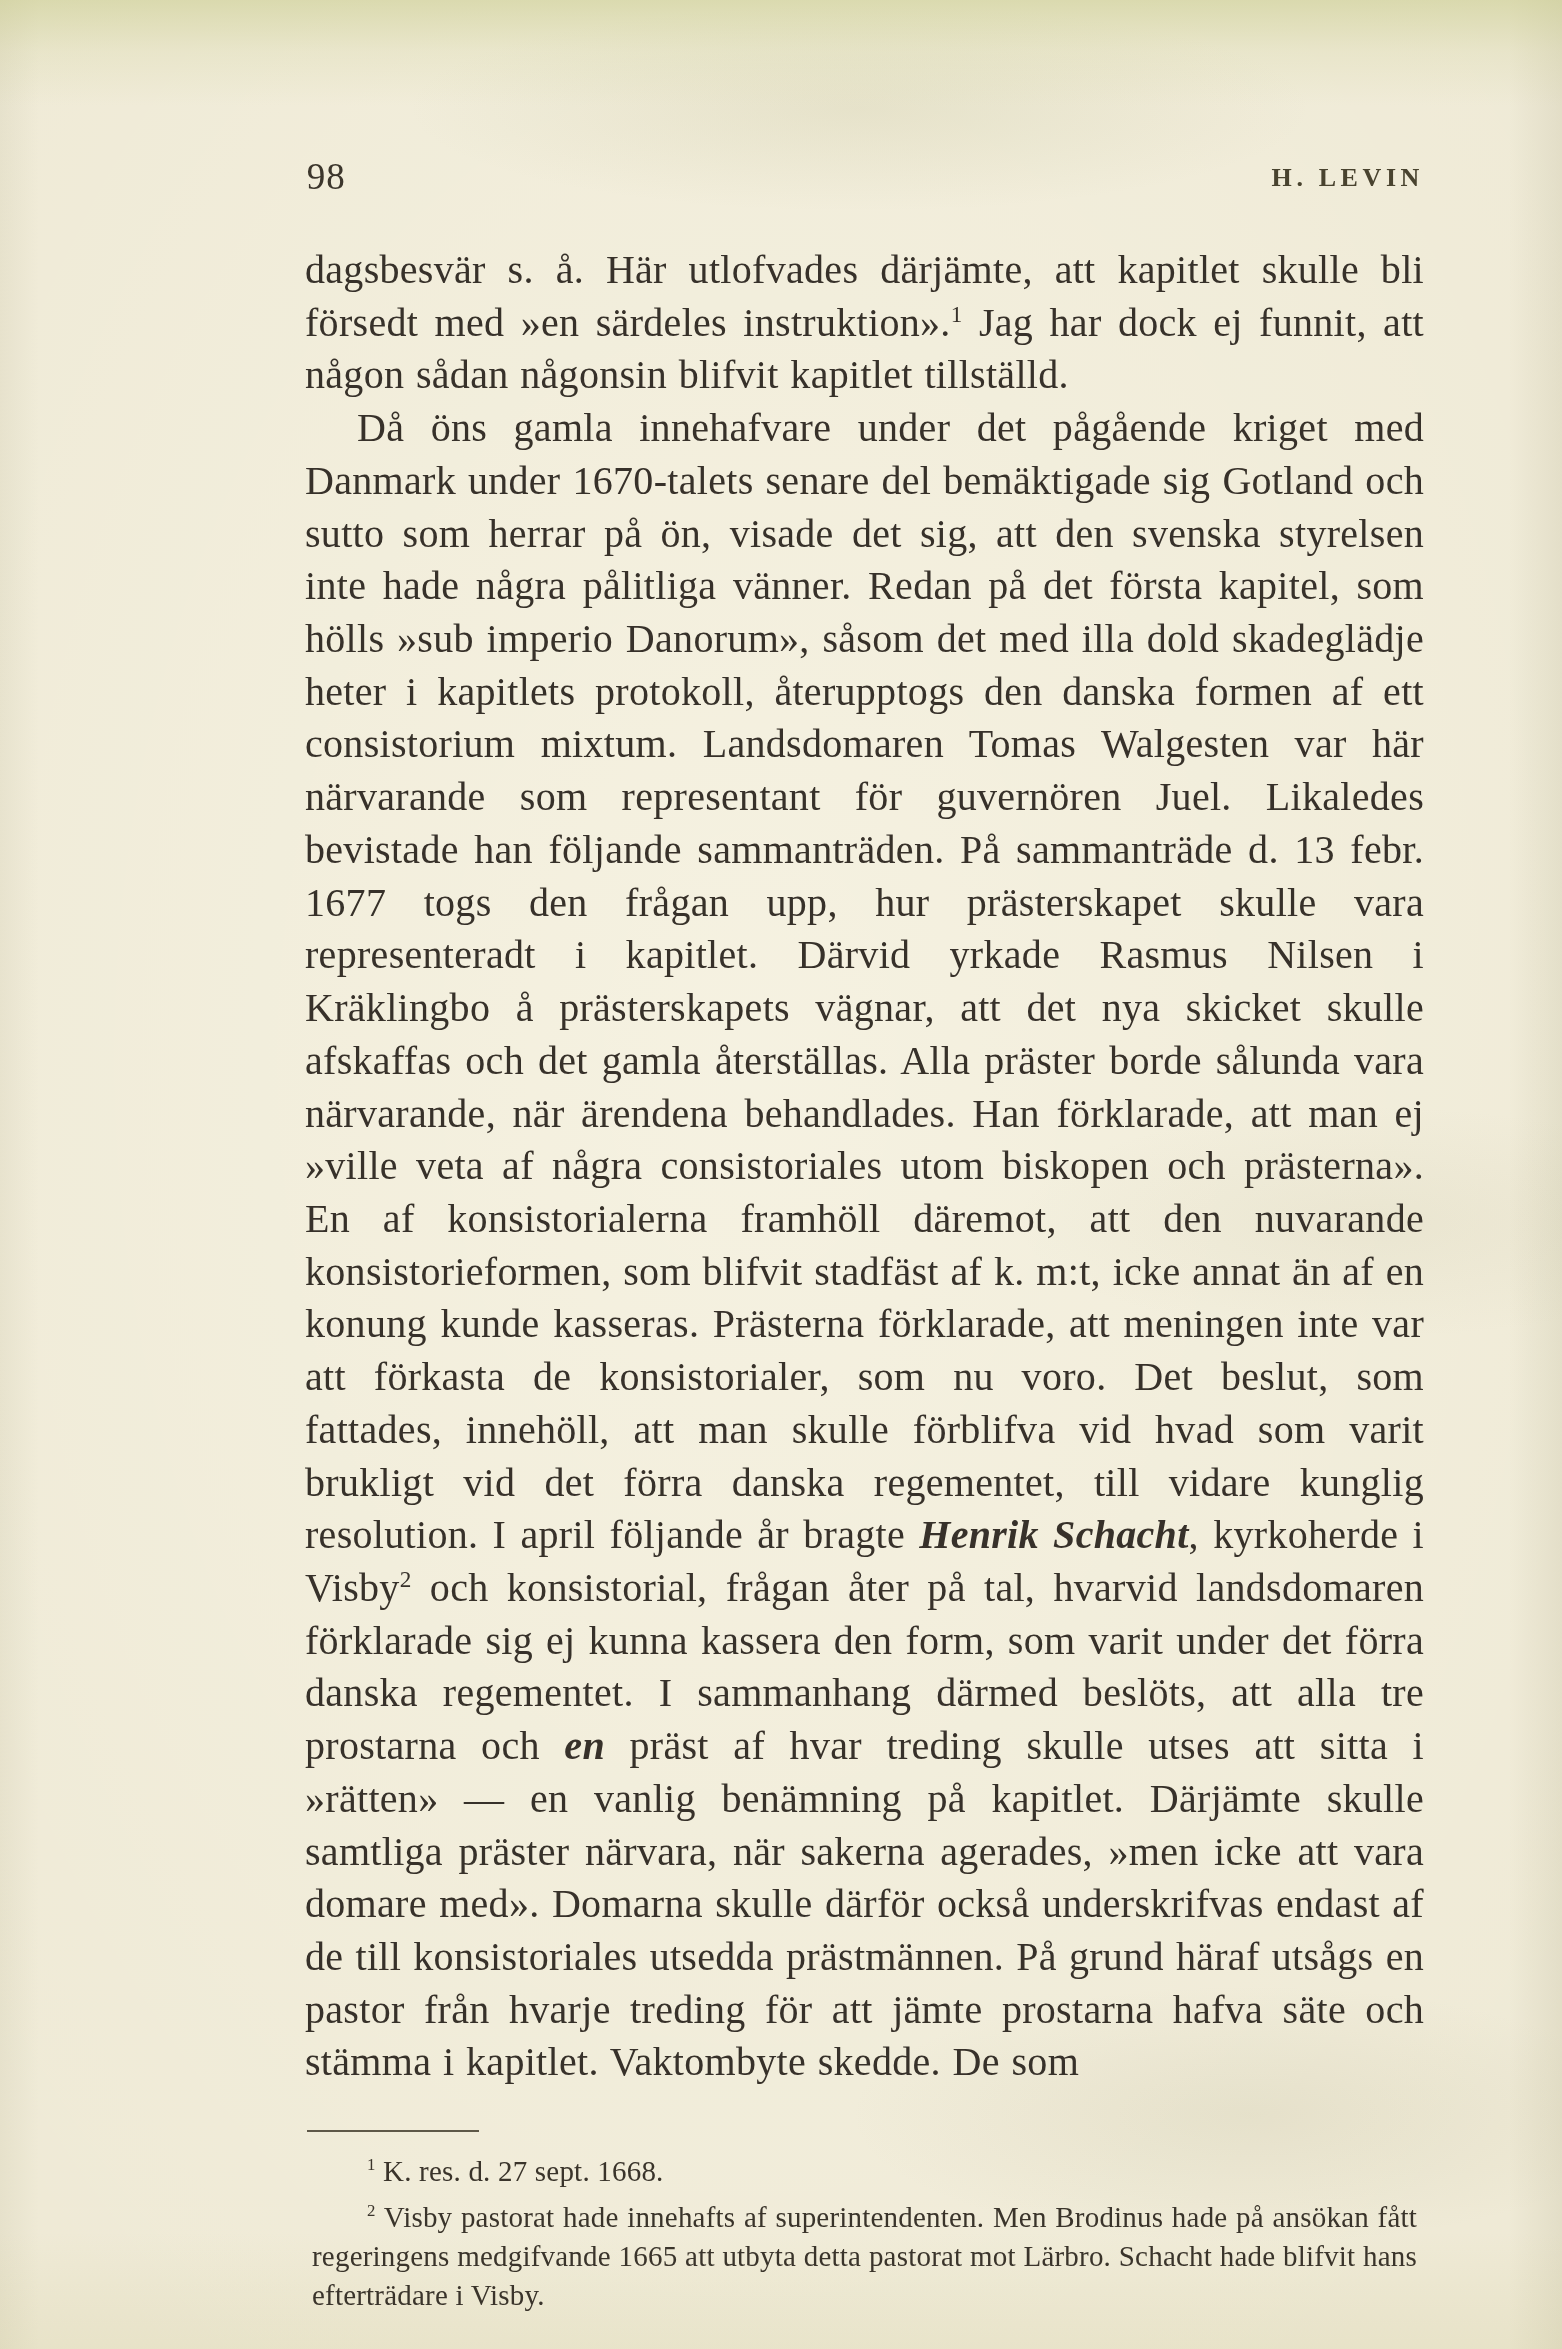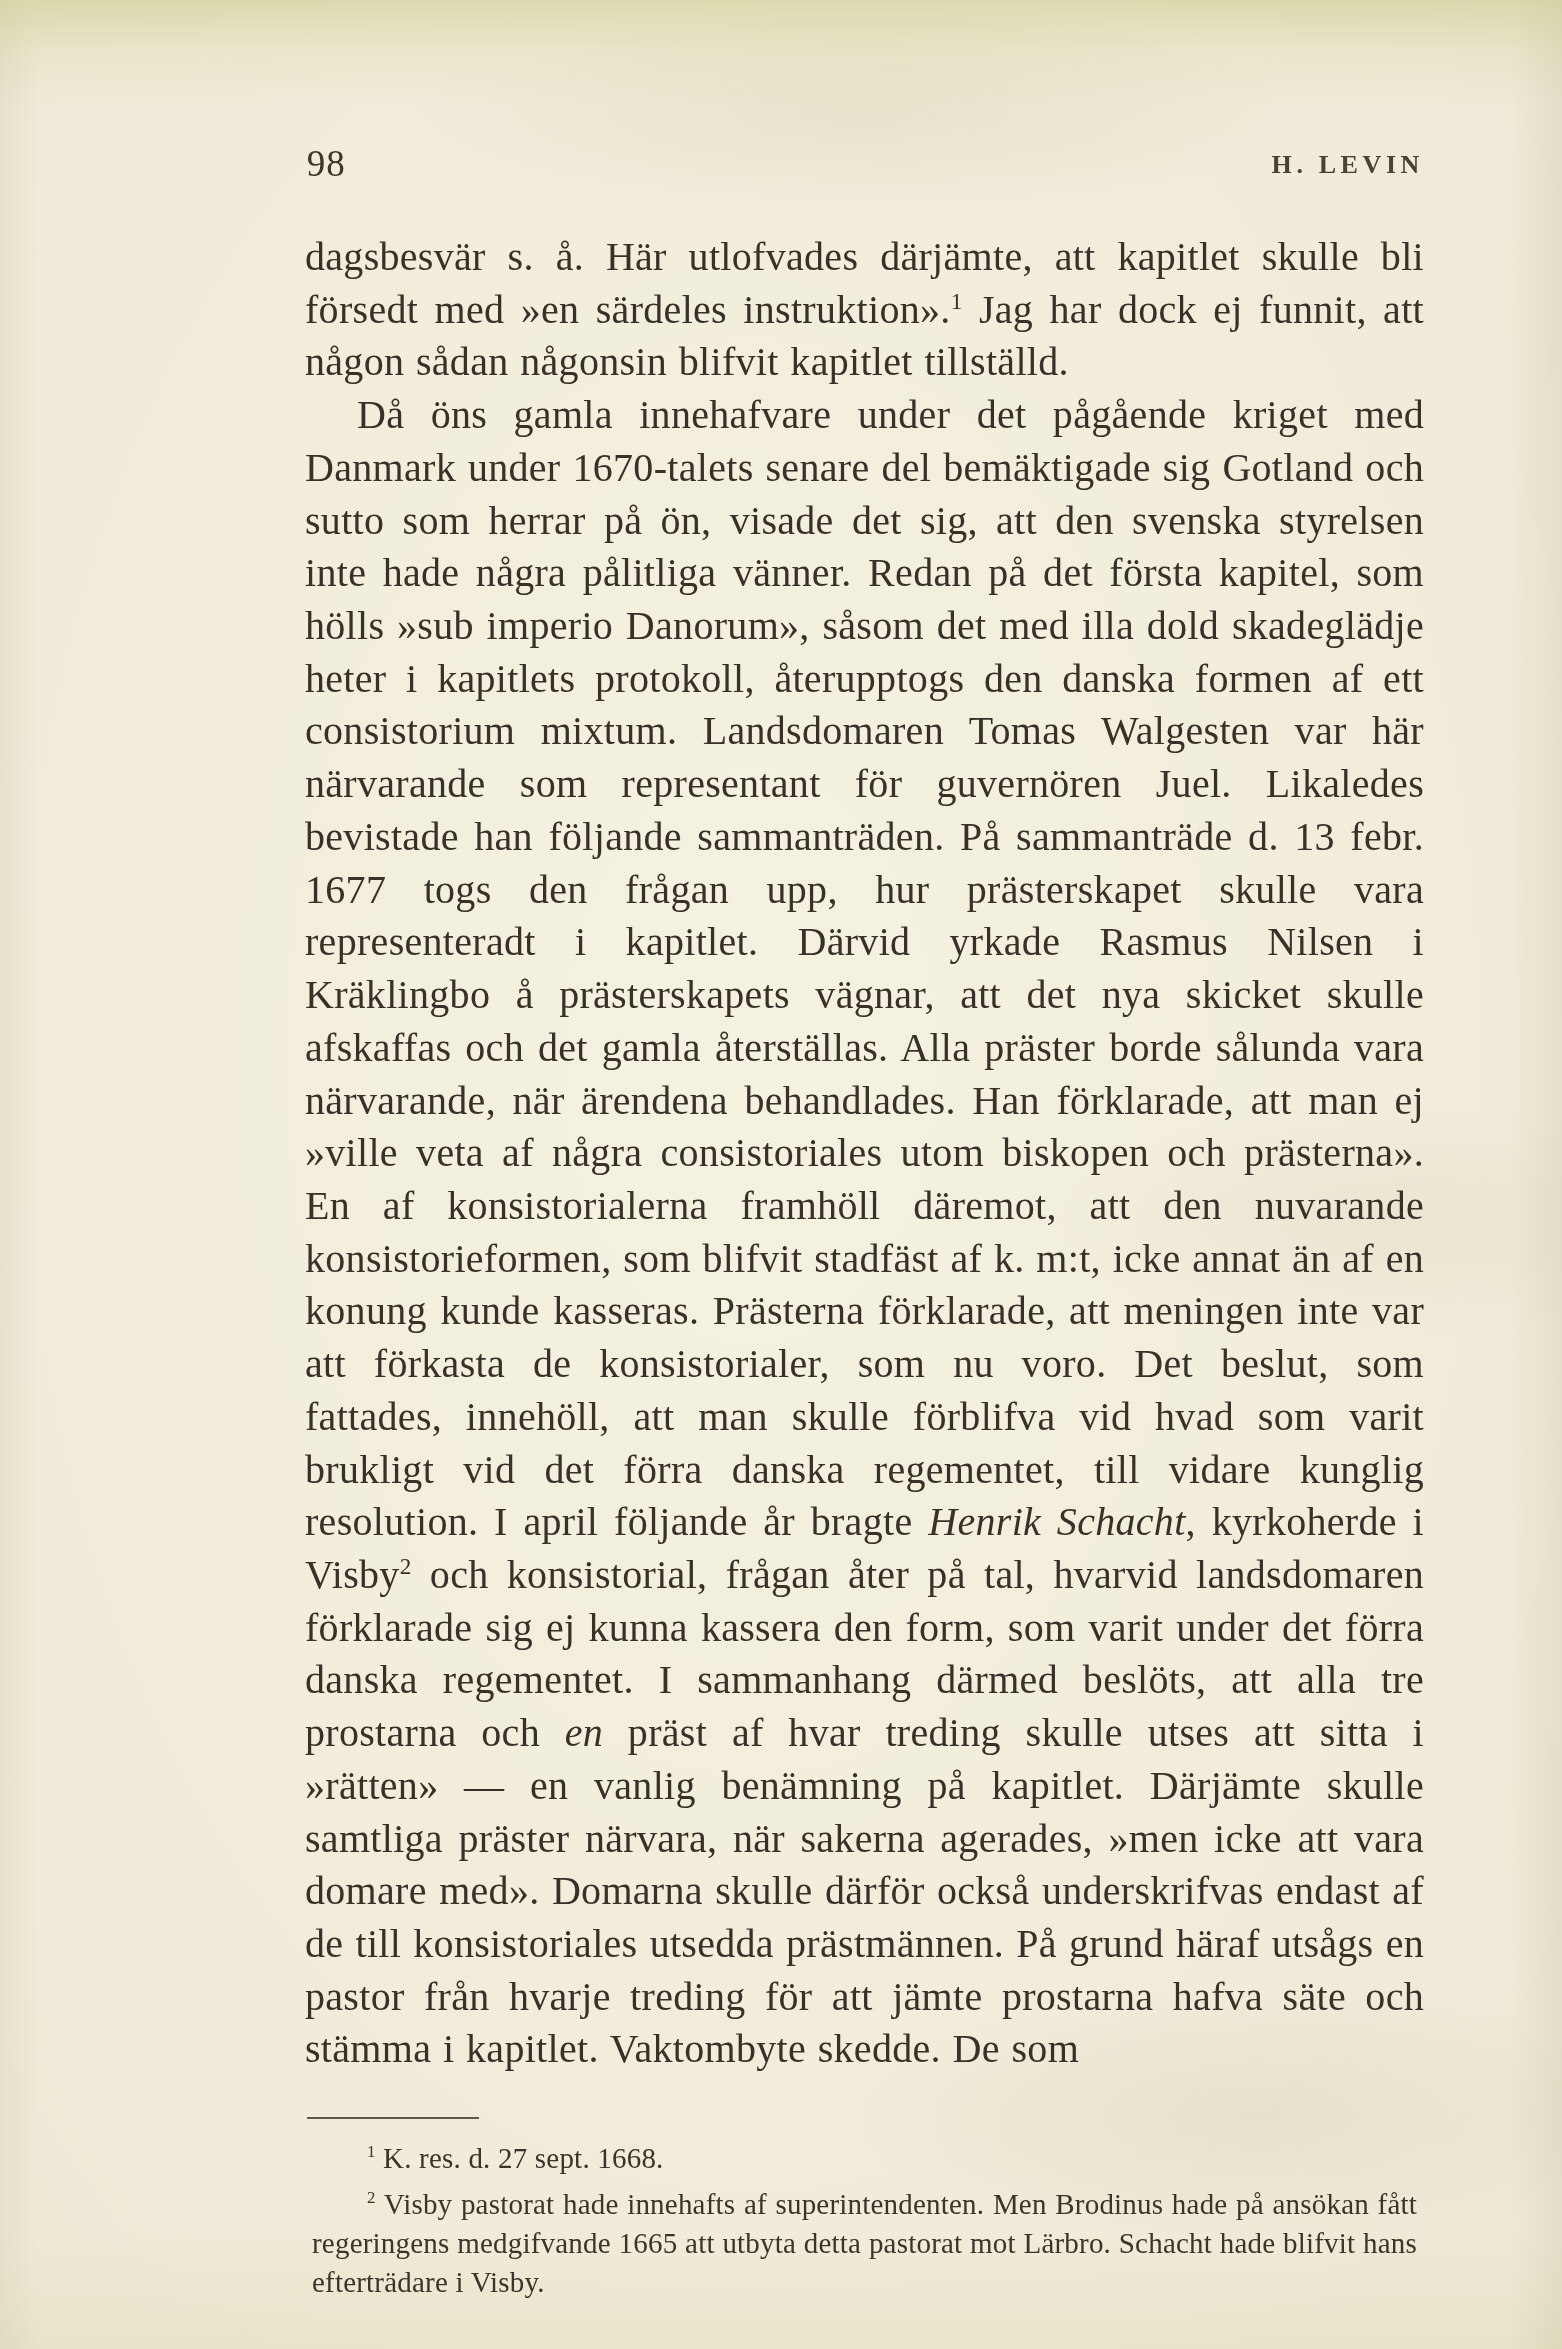--- a/index.html
+++ b/index.html
@@ -28,21 +28,21 @@
       linear-gradient(90deg, rgba(150,145,105,.10) 0%, rgba(150,145,105,0) 2.5%),
       radial-gradient(ellipse 646px 148px at 55% 4.6%, rgba(170,170,115,.16), transparent 70%),
       radial-gradient(ellipse 517px 166px at 88% 52%, rgba(170,165,125,.10), transparent 70%),
       radial-gradient(ellipse 572px 185px at 80% 90%, rgba(165,160,120,.14), transparent 70%),
       radial-gradient(ellipse 1338px 2077px at 48% 45%, rgba(255,253,242,.40), transparent 78%);
   }
 
   .content {
     position: absolute;
     left: 305px;
-    top: 142px;
+    top: 155px;
     width: 1119px;
     z-index: 1;
   }
 
   .page-header {
     position: relative;
     height: 48px;
     margin-bottom: 41px;
   }
 
@@ -80,21 +80,21 @@
 
   .para { margin: 0; }
   .para.indented { text-indent: 52px; }
 
   .fnref {
     font-size: .58em;
     vertical-align: super;
     line-height: 0;
   }
 
-  .italic-text { font-style: italic; }
+  .italic-text { font-style: italic; font-weight: bold; }
 
   .footnotes {
     margin-top: 41px;
     font-size: 29px;
     line-height: 1.34;
     text-align: justify;
     color: #3a342b;
     letter-spacing: 0.2px;
     -webkit-hyphens: auto;
     hyphens: auto;

